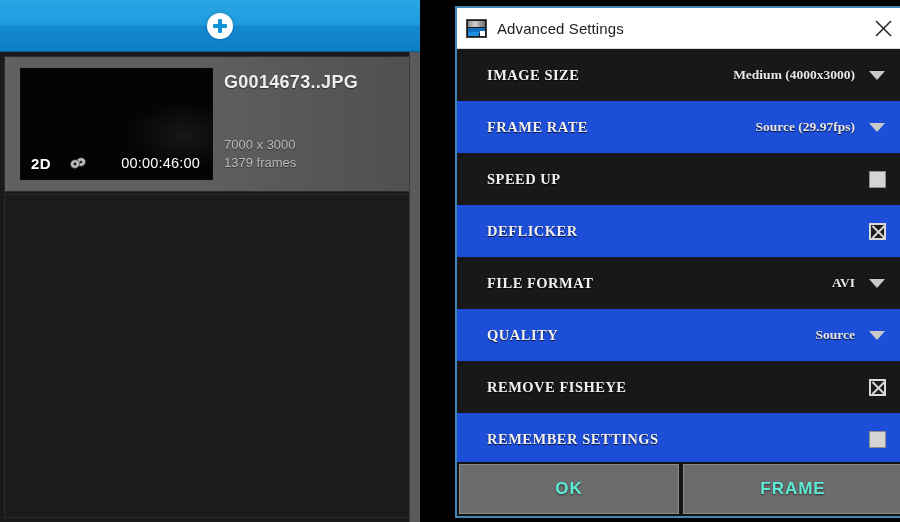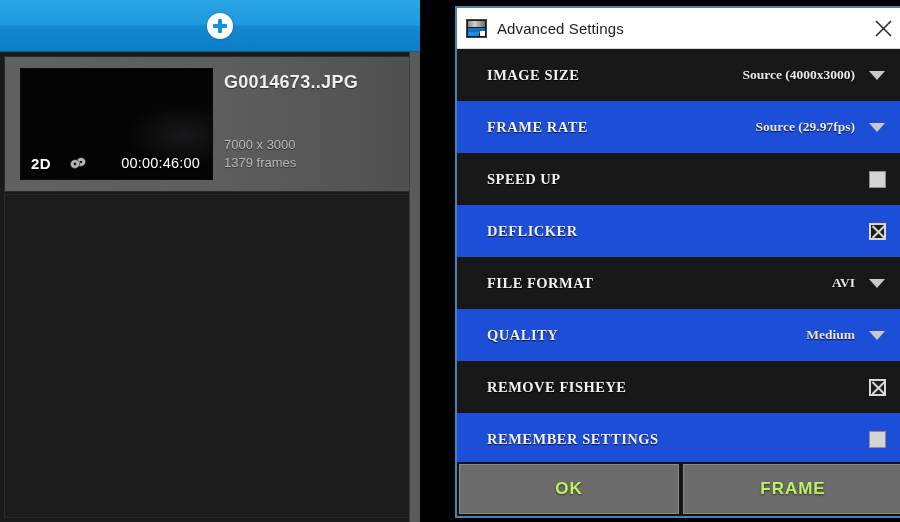--- a/index.html
+++ b/index.html
@@ -313,21 +313,21 @@
     background: #141414;
   }
   .dlg-btn {
     flex: 1 1 0;
     background: #6c6c6c;
     border: 1px solid #8a8a8a;
     box-sizing: border-box;
     display: flex;
     align-items: center;
     justify-content: center;
-    color: #bef264;
+    color: #5eead4;
     font-size: 17px;
     font-weight: bold;
     letter-spacing: 1px;
     cursor: pointer;
     text-shadow: 0 1px 2px rgba(0,0,0,0.6);
   }
 </style>
 </head>
 <body>
 
@@ -386,21 +386,21 @@
         <svg width="17" height="17" viewBox="0 0 17 17">
           <line x1="1" y1="1" x2="16" y2="16" stroke="#2a2a2a" stroke-width="1.6"></line>
           <line x1="16" y1="1" x2="1" y2="16" stroke="#2a2a2a" stroke-width="1.6"></line>
         </svg>
       </span>
     </div>
 
     <div id="settings-list">
         <div class="setting-row stripe-dark">
           <span class="row-label">IMAGE SIZE</span>
-          <span class="row-value">Source (4000x3000)</span>
+          <span class="row-value">Medium (4000x3000)</span>
           <span class="caret"></span>
         </div>
         <div class="setting-row stripe-light">
           <span class="row-label">FRAME RATE</span>
           <span class="row-value">Source (29.97fps)</span>
           <span class="caret"></span>
         </div>
         <div class="setting-row stripe-dark">
           <span class="row-label">SPEED UP</span>
           <span class="checkbox unchecked"></span>
@@ -409,21 +409,21 @@
           <span class="row-label">DEFLICKER</span>
           <span class="checkbox checked"></span>
         </div>
         <div class="setting-row stripe-dark">
           <span class="row-label">FILE FORMAT</span>
           <span class="row-value">AVI</span>
           <span class="caret"></span>
         </div>
         <div class="setting-row stripe-light">
           <span class="row-label">QUALITY</span>
-          <span class="row-value">Medium</span>
+          <span class="row-value">Source</span>
           <span class="caret"></span>
         </div>
         <div class="setting-row stripe-dark">
           <span class="row-label">REMOVE FISHEYE</span>
           <span class="checkbox checked"></span>
         </div>
         <div class="setting-row stripe-light">
           <span class="row-label">REMEMBER SETTINGS</span>
           <span class="checkbox unchecked"></span>
         </div>

